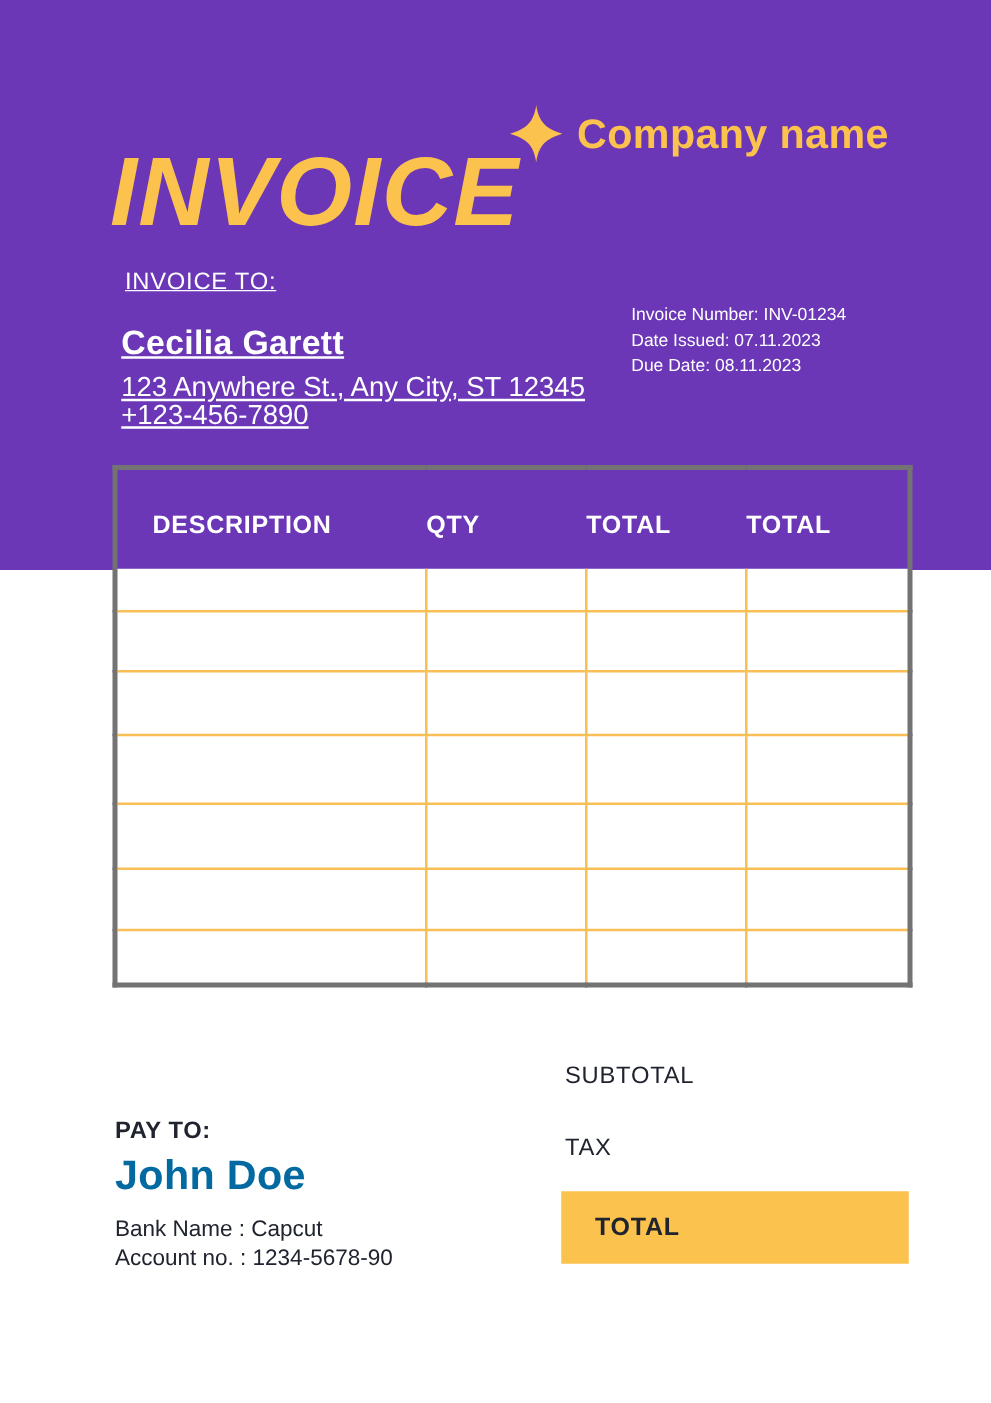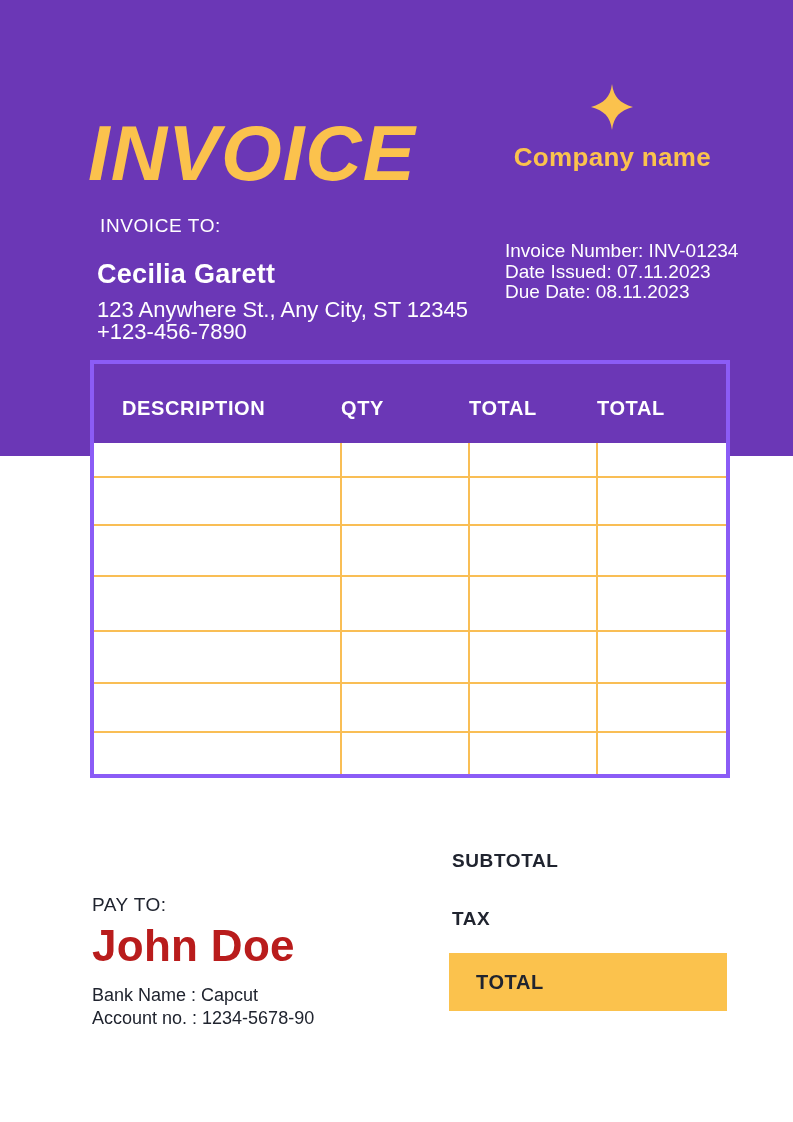--- a/index.html
+++ b/index.html
@@ -20,42 +20,42 @@
     width: 793px; height: 456px;
     background: #6B37B6;
   }
   .brand {
     position: absolute;
     top: 84px; right: 82px;
     display: flex;
     align-items: center;
     gap: 12px;
     color: #FBC24D;
-    font-size: 26px;
+    font-size: 33px;
     font-weight: bold;
     letter-spacing: 0.3px;
-    flex-direction: column;
   }
   .brand svg { display: block; }
 
   .invoice-title {
     position: absolute;
     left: 88px; top: 114px;
     color: #FBC24D;
     font-size: 78px;
     font-weight: 800;
     letter-spacing: 1px;
     line-height: 78px;
     font-style: italic;
   }
 
   .invoice-to {
     position: absolute;
     left: 97px; top: 215px;
     color: #ffffff;
+    text-decoration: underline;
   }
   .invoice-to .label {
     font-size: 19px;
     letter-spacing: 0.6px;
     padding-left: 3px;
   }
   .invoice-to .name {
     font-size: 27px;
     font-weight: bold;
     margin-top: 22px;
@@ -64,31 +64,31 @@
   .invoice-to .addr {
     font-size: 22px;
     margin-top: 9px;
     line-height: 22px;
   }
 
   .meta {
     position: absolute;
     left: 505px; top: 241px;
     color: #ffffff;
-    font-size: 19px;
+    font-size: 14px;
     line-height: 20.5px;
   }
 
   
   .items-table {
     position: absolute;
-    left: 90px; top: 360px;
+    left: 90px; top: 372px;
     width: 636px;
     border-collapse: collapse;
-    border: 4px solid #8b5cf6;
+    border: 4px solid #737373;
     table-layout: fixed;
   }
   .items-table col.c-desc  { width: 249px; }
   .items-table col.c-qty   { width: 128px; }
   .items-table col.c-price { width: 128px; }
   .items-table col.c-total { width: 131px; }
 
   .items-table thead tr { height: 81px; background: #6B37B6; }
   .items-table th {
     color: #ffffff;
@@ -116,44 +116,44 @@
   .items-table tbody tr:nth-child(5) { height: 52px; }
   .items-table tbody tr:nth-child(6) { height: 49px; }
   .items-table tbody tr:nth-child(7) { height: 44px; }
 
   
   .payto {
     position: absolute;
     left: 92px; top: 894px;
     color: #20242F;
   }
-  .payto .label { font-size: 19px; letter-spacing: 0.5px; }
+  .payto .label { font-size: 19px; letter-spacing: 0.5px; font-weight: bold; }
   .payto .name {
-    font-size: 44px;
-    font-weight: bold;
-    color: #b91c1c;
+    font-size: 33px;
+    font-weight: bold;
+    color: #0369a1;
     margin-top: 5px;
     letter-spacing: 0.3px;
   }
   .payto .bank {
     margin-top: 13px;
     font-size: 18px;
     line-height: 23px;
   }
 
   .totals {
     position: absolute;
     left: 449px; top: 850px;
     width: 278px;
   }
   .totals .row-label {
     position: absolute;
     left: 3px;
     font-size: 19px;
-    font-weight: bold;
+    font-weight: normal;
     letter-spacing: 0.6px;
     color: #20242F;
   }
   .totals .subtotal { top: 0; }
   .totals .tax { top: 58px; }
   .totals .total-box {
     position: absolute;
     left: 0; top: 103px;
     width: 278px; height: 58px;
     background: #FBC24D;

